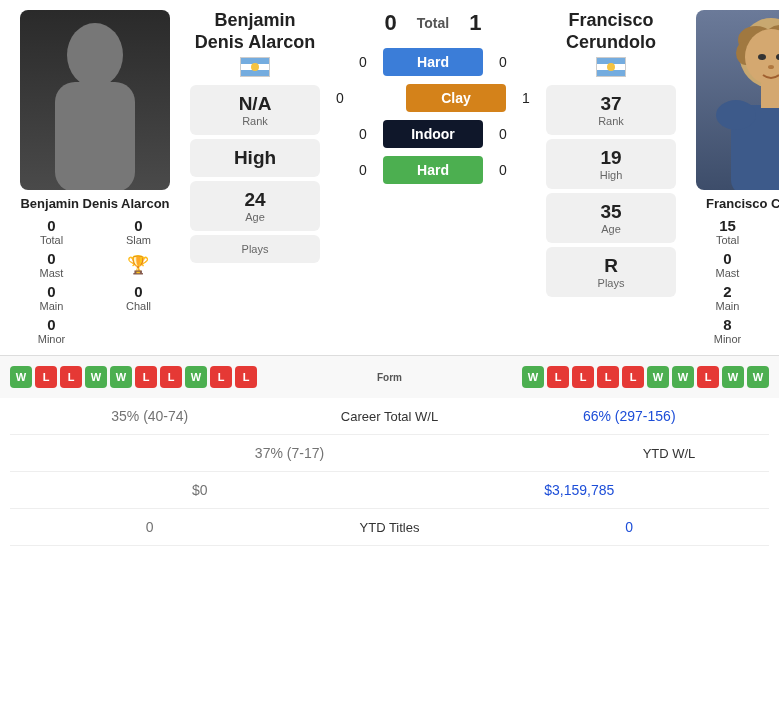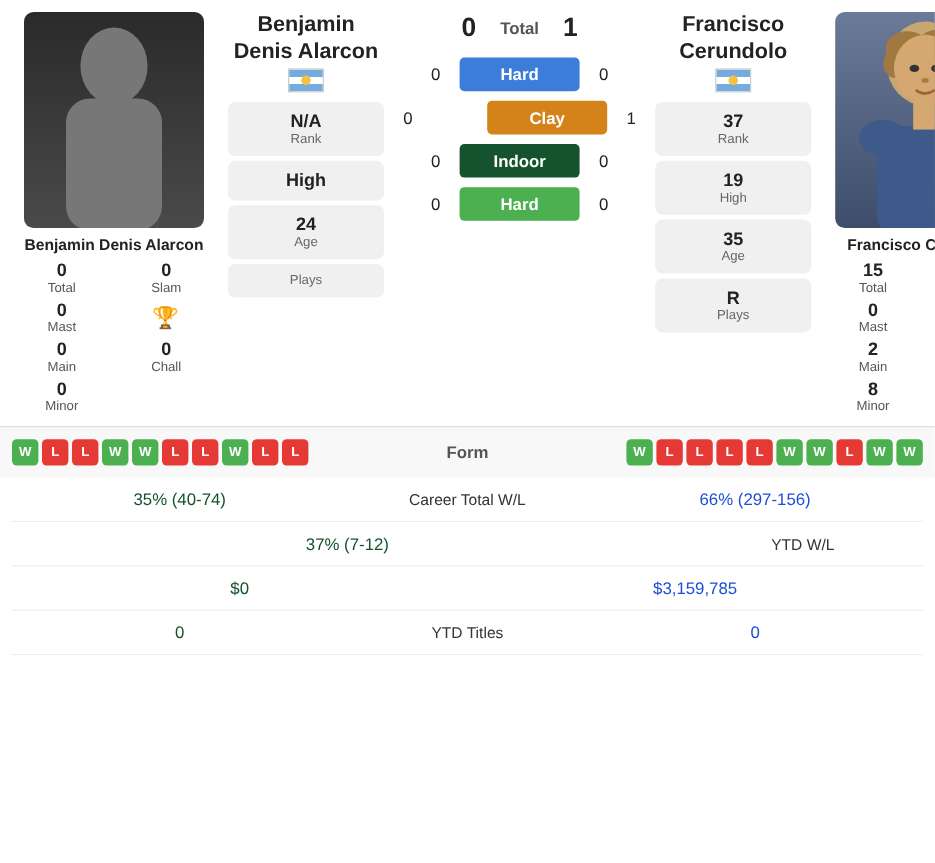--- a/index.html
+++ b/index.html
@@ -87,21 +87,21 @@
     }
 
     .info-box {
       background: #f0f0f0;
       border-radius: 6px;
       padding: 8px;
       text-align: center;
     }
 
     .info-box-value {
-      font-size: 15px;
+      font-size: 19px;
       font-weight: bold;
       color: #222;
     }
 
     .info-box-label {
       font-size: 11px;
       color: #666;
     }
 
     
@@ -155,21 +155,21 @@
       padding: 6px 0;
       border-radius: 4px;
       text-align: center;
       color: #fff;
       font-weight: bold;
       font-size: 14px;
     }
 
     .btn-hard { background: #3b7dd8; }
     .btn-clay { background: #d4821a; margin-left: 46px; }
-    .btn-indoor { background: #14532d; }
+    .btn-indoor { background: #0f172a; }
     .btn-grass { background: #4caf50; }
 
     
     .player-info-right {
       display: flex;
       flex-direction: column;
       gap: 4px;
       width: 130px;
       flex-shrink: 0;
     }
@@ -225,42 +225,42 @@
       justify-content: center;
       font-size: 11px;
       font-weight: bold;
       color: #fff;
     }
 
     .badge-w { background: #4caf50; }
     .badge-l { background: #e53935; }
 
     .form-label {
-      font-size: 14px;
+      font-size: 10px;
       color: #555;
       font-weight: bold;
     }
 
     
     .stats-section {
       padding: 0 10px 10px;
     }
 
     .stats-row {
       display: flex;
       align-items: center;
       border-bottom: 1px solid #eee;
       padding: 10px 0;
     }
 
     .stats-left-val {
       flex: 1;
       text-align: center;
       font-size: 14px;
-      color: #14532d;
+      color: #737373;
     }
 
     .stats-center-label {
       width: 200px;
       text-align: center;
       font-size: 13px;
       font-weight: normal;
       color: #333;
     }
 
@@ -538,21 +538,21 @@
     </div>
   </div>
 
   <div class="stats-section" id="stats-rows">
       <div class="stats-row">
         <div class="stats-left-val">35% (40-74)</div>
         <div class="stats-center-label">Career Total W/L</div>
         <div class="stats-right-val">66% (297-156)</div>
       </div>
       <div class="stats-row">
-        <div class="stats-left-val">37% (7-12)</div>
+        <div class="stats-left-val">37% (7-17)</div>
         <div class="stats-center-label">YTD W/L</div>
       </div>
       <div class="stats-row">
         <div class="stats-left-val">$0</div>
         <div class="stats-right-val">$3,159,785</div>
       </div>
       <div class="stats-row">
         <div class="stats-left-val">0</div>
         <div class="stats-center-label">YTD Titles</div>
         <div class="stats-right-val">0</div>

